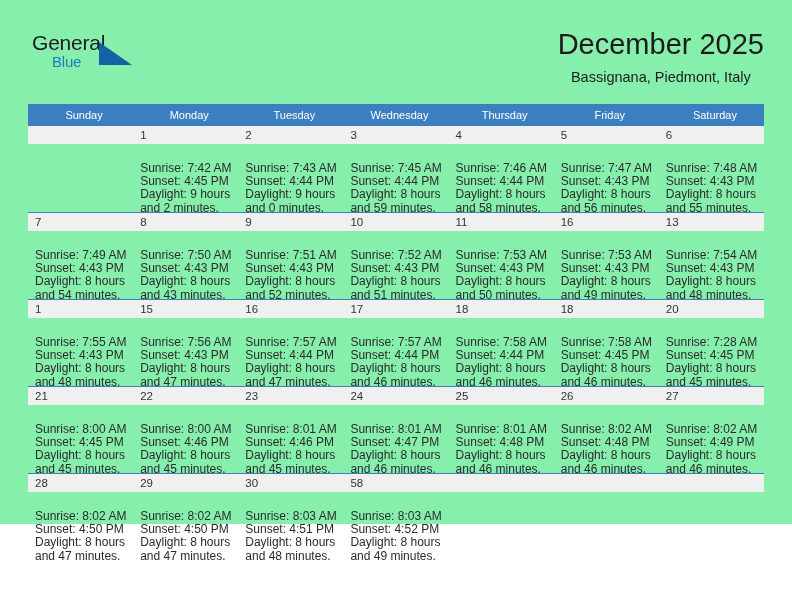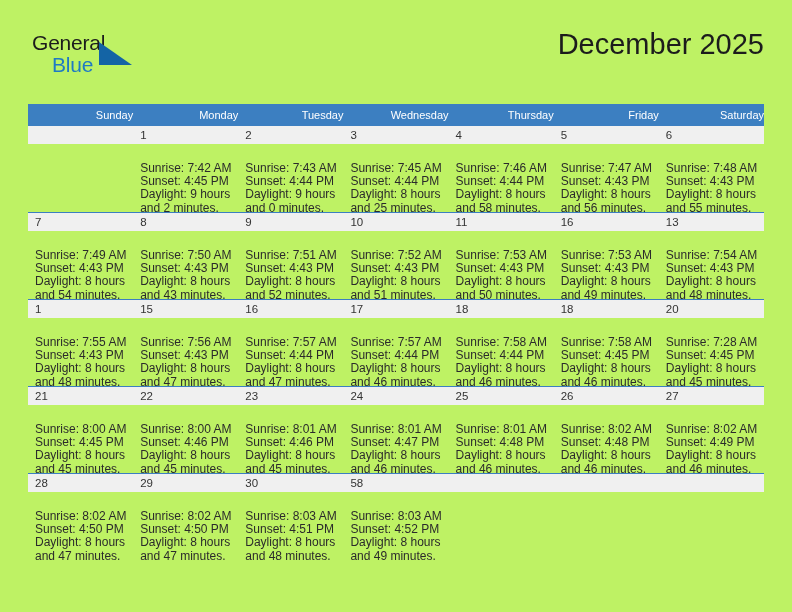--- a/index.html
+++ b/index.html
@@ -8,22 +8,22 @@
     width: 792px;
     height: 612px;
     background: #ffffff;
     font-family: "Liberation Sans", sans-serif;
     overflow: hidden;
   }
 
   .page {
     position: relative;
     width: 792px;
-    height: 612px;
-    background: #bef264;
+    height: 524px;
+    background: #86efac;
   }
 
   
   .header {
     position: absolute;
     top: 28px;
     left: 28px;
     right: 28px;
     height: 72px;
   }
@@ -44,21 +44,21 @@
     letter-spacing: -0.2px;
     color: #1c1c1c;
     font-family: "Liberation Sans", sans-serif;
     line-height: 1;
   }
 
   .brand-blue {
     position: absolute;
     left: 20px;
     top: 22px;
-    font-size: 21px;
+    font-size: 15px;
     letter-spacing: -0.2px;
     color: #1f7ac4;
     font-family: "Liberation Sans", sans-serif;
     line-height: 1;
   }
 
   .brand-triangle {
     position: absolute;
     left: 67px;
     top: 10px;
@@ -98,21 +98,21 @@
     width: 736px;
     border-collapse: collapse;
     table-layout: fixed;
   }
 
   .calendar th {
     background: #3c7fc1;
     color: #ffffff;
     font-size: 11px;
     font-weight: normal;
-    text-align: right;
+    text-align: center;
     padding: 5px 0 5px 7px;
     height: 21px;
     border: none;
   }
 
   .calendar td {
     vertical-align: top;
     padding: 0;
     border: none;
     width: 105.14px;
@@ -161,20 +161,21 @@
   <div class="header">
 
     <div class="brand">
       <span class="brand-general">General</span>
       <span class="brand-triangle"></span>
       <span class="brand-blue">Blue</span>
     </div>
 
     <div class="title-block">
       <div class="cal-title">December 2025</div>
+      <div class="cal-subtitle">Bassignana, Piedmont, Italy</div>
     </div>
 
   </div>
 
   <table class="calendar">
     <thead>
       <tr>
         <th>Sunday</th>
         <th>Monday</th>
         <th>Tuesday</th>
@@ -213,21 +214,21 @@
               </div>
             </div>
           </td>
           <td>
             <div class="daycell">
               <div class="daynum-band">3</div>
               <div class="details">
                 <div>Sunrise: 7:45 AM</div>
                 <div>Sunset: 4:44 PM</div>
                 <div>Daylight: 8 hours</div>
-                <div>and 25 minutes.</div>
+                <div>and 59 minutes.</div>
               </div>
             </div>
           </td>
           <td>
             <div class="daycell">
               <div class="daynum-band">4</div>
               <div class="details">
                 <div>Sunrise: 7:46 AM</div>
                 <div>Sunset: 4:44 PM</div>
                 <div>Daylight: 8 hours</div>

